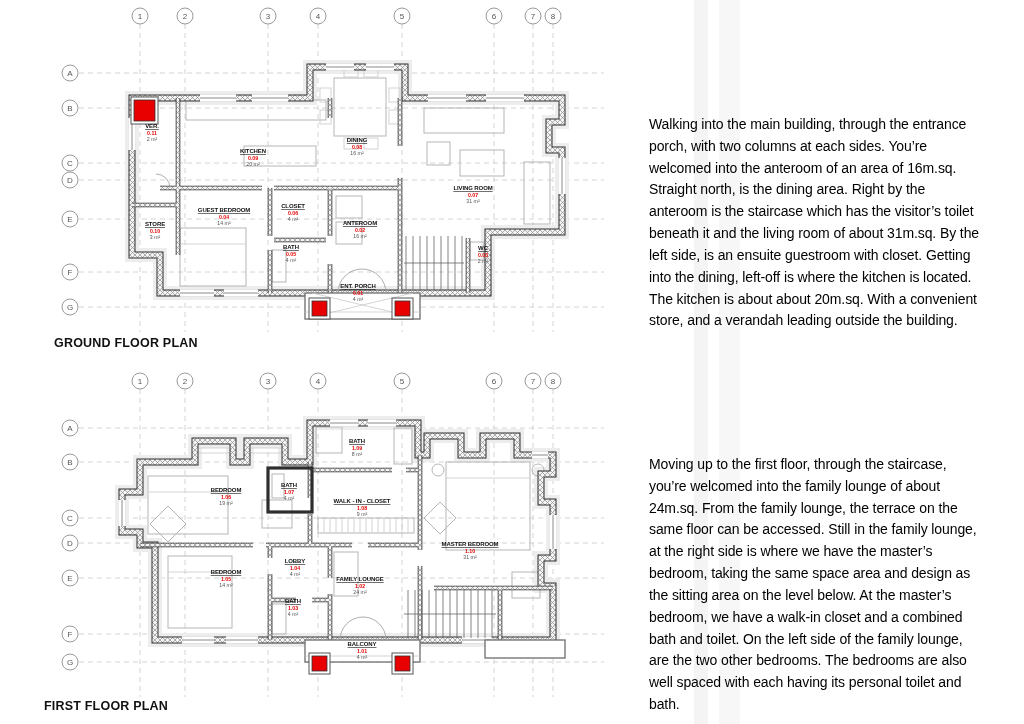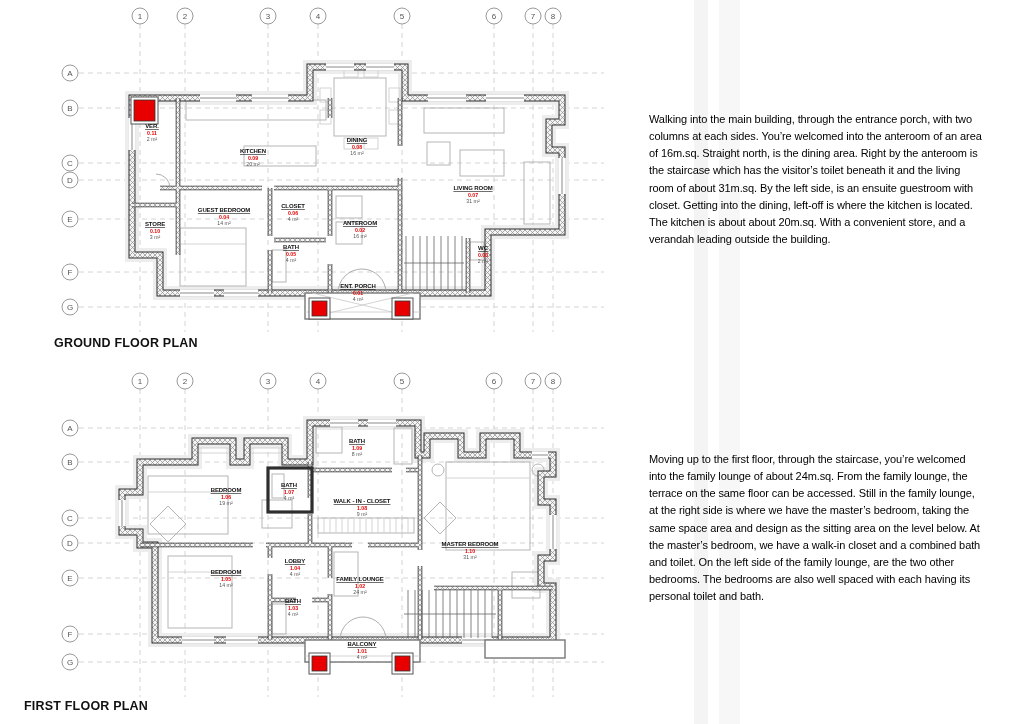--- a/index.html
+++ b/index.html
@@ -2,21 +2,21 @@
 <html><head>
 <meta charset="utf-8">
 <style>
   html,body{margin:0;padding:0;background:#fff;}
   #canvas{position:relative;width:1024px;height:724px;background:#ffffff;overflow:hidden;
           font-family:"Liberation Sans",sans-serif;}
   .fold-band{position:absolute;top:0;height:724px;z-index:1;}
   .plan-svg{position:absolute;left:0;z-index:2;}
   .plan-title{position:absolute;left:24px;z-index:3;font-size:12.5px;font-weight:bold;
               letter-spacing:.2px;color:#111;}
-  .desc{position:absolute;left:649px;width:334px;z-index:3;font-size:11px;line-height:1.56;
+  .desc{position:absolute;left:649px;width:334px;z-index:3;font-size:14px;line-height:1.56;
         color:#000;letter-spacing:-0.1px;}
   
   .gridline{stroke:#cfcfcf;stroke-width:.9;stroke-dasharray:5 4;fill:none}
   .bubble{fill:#fff;stroke:#9a9a9a;stroke-width:1}
   .bubtxt{font:8px "Liberation Sans",sans-serif;fill:#555;text-anchor:middle}
   .shadow{stroke:#ededed;stroke-width:14;fill:none}
   .wall-casing{fill:none;stroke:#2e2e2e;stroke-width:7;stroke-linejoin:miter}
   .wall-hatch{fill:none;stroke-width:5}
   .inwall-casing{fill:none;stroke:#2e2e2e;stroke-width:4.6}
   .inwall-hatch{fill:none;stroke-width:3}
@@ -382,18 +382,18 @@
           <text x="470" y="558.5" class="roomarea">31 m²</text>
         </g>
         <g>
           <text x="362" y="646" class="roomname">BALCONY</text>
           <text x="362" y="652.5" class="roomcode" fill="#e80000">1.01</text>
           <text x="362" y="658.5" class="roomarea">4 m²</text>
         </g>
       </g>
   </svg>
 
-  <div class="plan-title" style="top:699px;">FIRST FLOOR PLAN</div>
+  <div class="plan-title" style="top:699px;margin-left:20px;">FIRST FLOOR PLAN</div>
 
   <p class="desc" style="top:100px;">Walking into the main building, through the entrance porch, with two columns at each sides. You’re welcomed into the anteroom of an area of 16m.sq. Straight north, is the dining area. Right by the anteroom is the staircase which has the visitor’s toilet beneath it and the living room of about 31m.sq. By the left side, is an ensuite guestroom with closet. Getting into the dining, left-off is where the kitchen is located. The kitchen is about about 20m.sq. With a convenient store, and a verandah leading outside the building.</p>
   <p class="desc" style="top:440px;">Moving up to the first floor, through the staircase, you’re welcomed into the family lounge of about 24m.sq. From the family lounge, the terrace on the same floor can be accessed. Still in the family lounge, at the right side is where we have the master’s bedroom, taking the same space area and design as the sitting area on the level below. At the master’s bedroom, we have a walk-in closet and a combined bath and toilet. On the left side of the family lounge, are the two other bedrooms. The bedrooms are also well spaced with each having its personal toilet and bath.</p>
 
 </div>
 
 </body></html>

